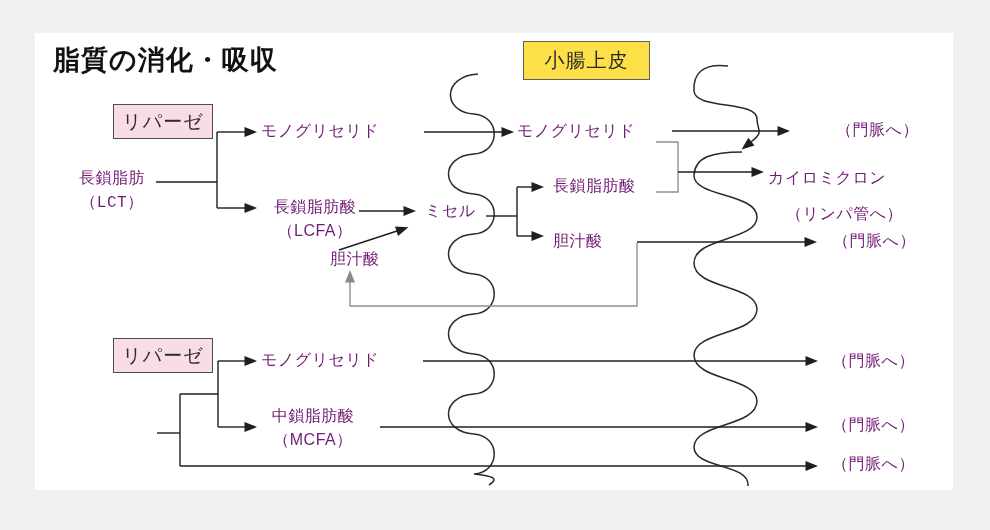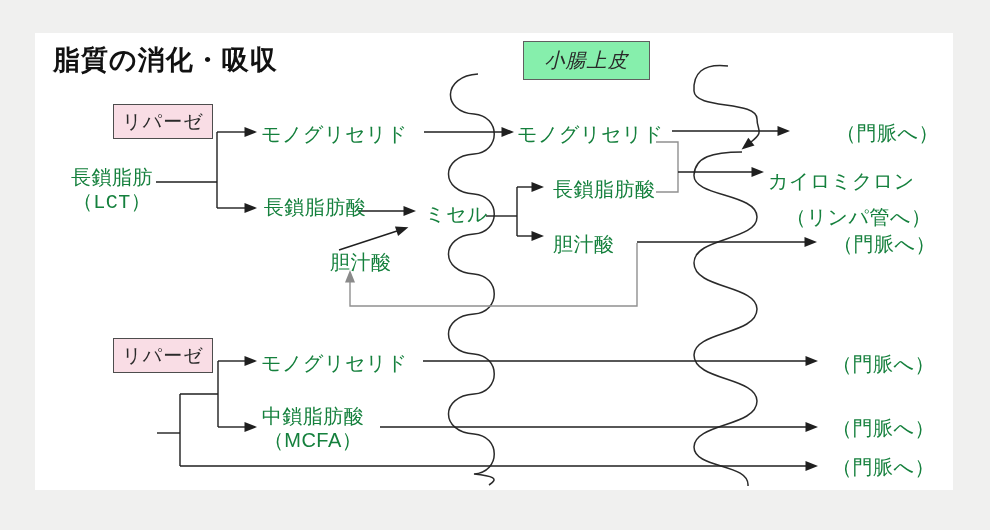--- a/index.html
+++ b/index.html
@@ -2,26 +2,26 @@
 <html><head>
 <meta charset="utf-8">
 <style>
   html,body{margin:0;padding:0;background:#f0f0ef;}
   .stage{position:relative;width:990px;height:530px;background:#f0f0ef;overflow:hidden;
          font-family:"Liberation Sans","DejaVu Sans",sans-serif;}
   .panel{position:absolute;left:35px;top:33px;width:918px;height:457px;background:#ffffff;}
   svg.lines{position:absolute;left:0;top:0;width:990px;height:530px;}
   .title{position:absolute;left:53px;top:42px;font-size:27px;font-weight:bold;color:#111111;
          letter-spacing:1px;white-space:nowrap;}
-  .lbl{position:absolute;font-size:20px;color:#15803d;letter-spacing:0.5px;white-space:nowrap;}
+  .lbl{position:absolute;font-size:16px;color:#701a75;letter-spacing:0.5px;white-space:nowrap;}
   .blk{text-align:center;line-height:24px;}
   .tag{position:absolute;display:flex;align-items:center;justify-content:center;
        font-size:19px;color:#2a2a2a;letter-spacing:1px;}
   .tag.pink{background:#f9dde5;border:1.5px solid #4d4d4d;text-align:right;}
-  .tag.green{background:#86efac;border:1.5px solid #5f5f5f;font-style:italic;}
+  .tag.green{background:#fde047;border:1.5px solid #5f5f5f;}
   .k{stroke:#1f1f1f;stroke-width:1.4;fill:none;}
   .g{stroke:#909090;stroke-width:1.4;fill:none;}
   .wall{stroke:#2a2a2a;stroke-width:1.5;fill:none;}
 </style>
 </head>
 <body>
 
 <div class="stage">
   <div class="panel"></div>
 
@@ -92,20 +92,21 @@
   </div>
 
   <div class="lbl blk" style="left:50px;top:167px;width:124px;font-family:Liberation Mono, monospace;">
     <div>長鎖脂肪</div>
     <div>（LCT）</div>
   </div>
 
   <div class="lbl" style="left:261px;top:121px;">モノグリセリド</div>
   <div class="lbl blk" style="left:259px;top:195px;width:112px;">
     <div>長鎖脂肪酸</div>
+    <div>（LCFA）</div>
   </div>
   <div class="lbl" style="left:330px;top:249px;">胆汁酸</div>
   <div class="lbl" style="left:425px;top:201px;">ミセル</div>
 
   <div class="lbl" style="left:517px;top:121px;">モノグリセリド</div>
   <div class="lbl" style="left:553px;top:176px;">長鎖脂肪酸</div>
   <div class="lbl" style="left:553px;top:231px;">胆汁酸</div>
 
   <div class="lbl" style="left:261px;top:350px;">モノグリセリド</div>
   <div class="lbl blk" style="left:257px;top:404px;width:112px;">

